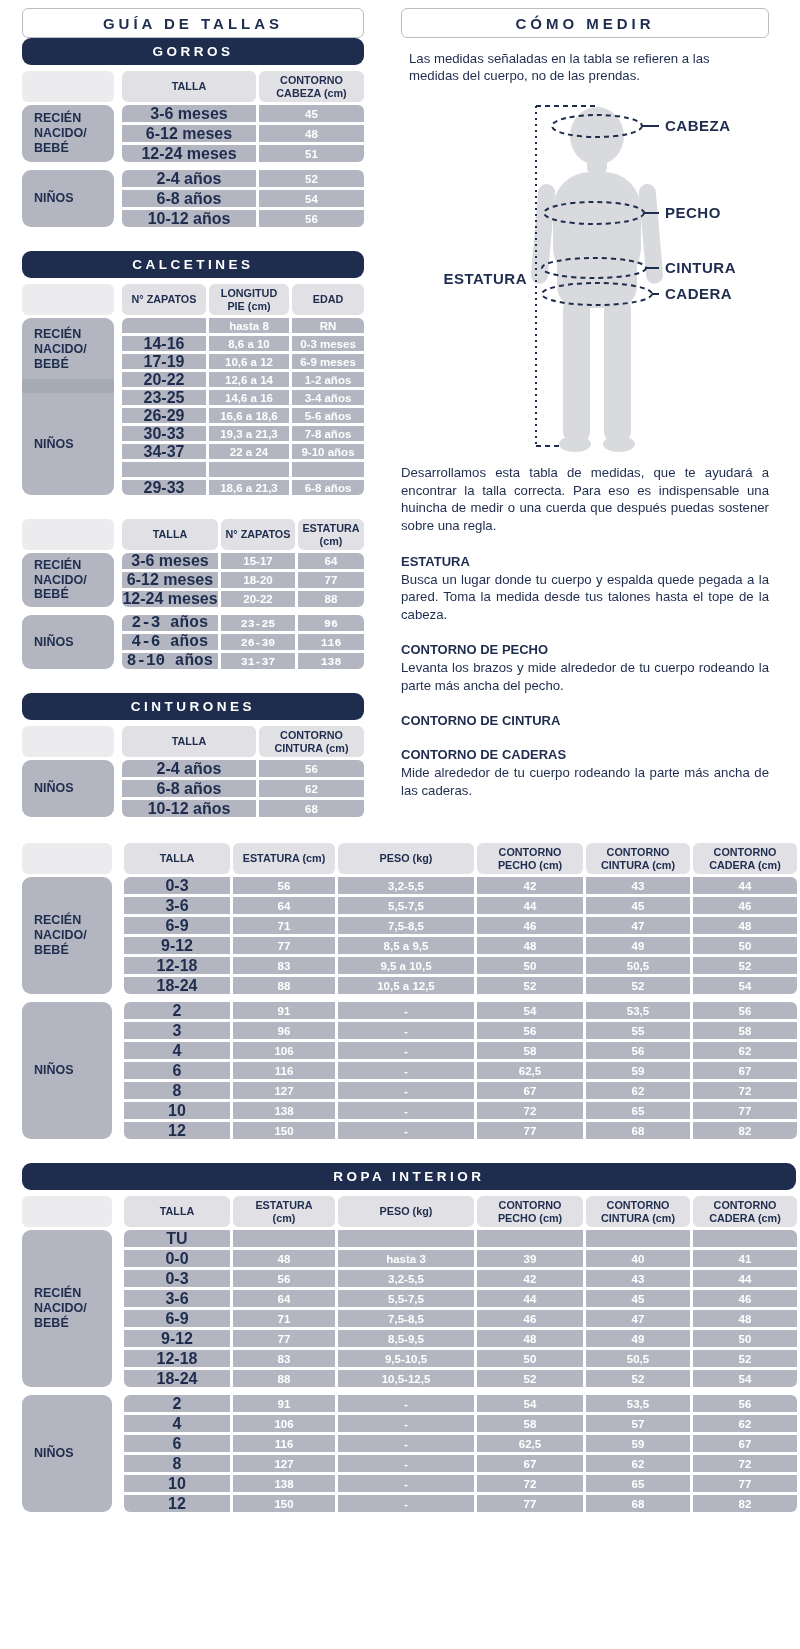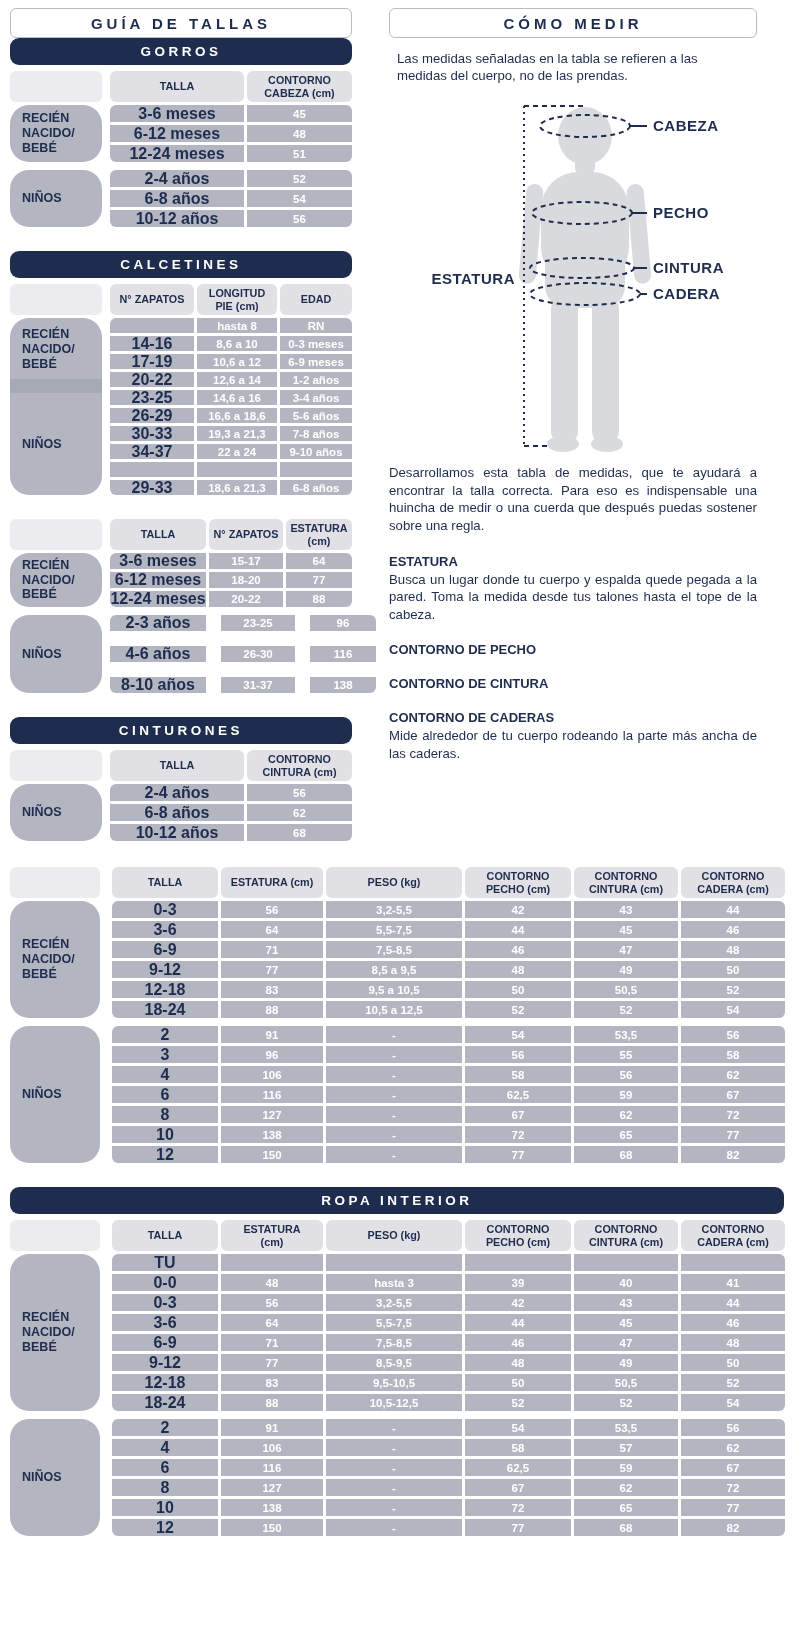--- a/index.html
+++ b/index.html
@@ -6,42 +6,42 @@
     --navy:#1E2C4E;
     --cell_grey:#B3B6C0;
     --header_cell_grey:#E0E0E5;
     --corner_cell_grey:#ECECEF;
     --divider_grey:#A6AAB5;
     --silhouette_grey:#D9DADE;
     --box_border_grey:#B9BCC4;
   }
   *{box-sizing:border-box;}
   html,body{margin:0;padding:0;background:#fff;}
-  .page{width:800px;min-height:1649px;font-family:"Liberation Sans",sans-serif;color:var(--navy);background:#fff;}
+  .page{width:800px;min-height:1649px;font-family:"Liberation Sans",sans-serif;color:var(--navy);background:#fff;padding-left:12px;}
   .top{display:flex;gap:37px;padding:8px 16px 0 10px;align-items:flex-start;}
   .col-left{width:342px;flex:none;}
   .col-right{width:368px;flex:none;}
   .full{padding:0 16px 0 10px;margin-top:26px;}
   .full .size-table{width:774px;}
 
   .title-box{border:1.5px solid var(--box_border_grey);border-radius:6px;font-weight:bold;
     font-size:15px;letter-spacing:4px;text-align:center;padding:6px 0 5px;color:var(--navy);}
 
   .size-table{margin-top:24px;}
   .size-table.first{margin-top:0;}
   .t-bar{background:var(--navy);border-radius:9px;color:#fff;font-weight:bold;font-size:13.5px;
     letter-spacing:3.5px;text-align:center;padding:6px 0;}
   .t-head{display:grid;margin:6px 0 3px;}
   .t-corner{background:var(--corner_cell_grey);border-radius:6px;}
   .t-hcell{background:var(--header_cell_grey);border-radius:6px;color:var(--navy);font-weight:bold;
     font-size:10.8px;line-height:1.15;display:flex;align-items:center;justify-content:center;
     text-align:center;white-space:pre-line;min-height:31px;padding:2px 1px;}
   .t-group{display:flex;margin-top:3px;}
   .t-group + .t-group{margin-top:8px;}
-  .t-label{background:var(--cell_grey);border-radius:19px;overflow:hidden;display:flex;flex-direction:column;
+  .t-label{background:var(--cell_grey);border-radius:9px;overflow:hidden;display:flex;flex-direction:column;
     justify-content:center;padding-left:12px;color:var(--navy);font-weight:bold;font-size:12.5px;
     line-height:1.18;white-space:pre-line;flex:none;}
   .t-label.split{padding:0;justify-content:flex-start;}
   .t-label-top{padding:9px 2px 2px 12px;white-space:pre-line;}
   .t-label-div{height:14px;background:var(--divider_grey);margin-top:6px;}
   .t-label-bottom{flex:1;display:flex;align-items:center;padding-left:12px;}
   .t-rows{display:grid;border-radius:6px;overflow:hidden;flex:none;}
   .t-cell{background:var(--cell_grey);display:flex;align-items:center;justify-content:center;
     color:#fff;font-weight:bold;font-size:11.5px;}
   .t-cell.emph{color:var(--navy);font-size:16px;}
@@ -175,21 +175,21 @@
               <div class="t-cell emph">6-12 meses</div>
               <div class="t-cell">18-20</div>
               <div class="t-cell">77</div>
               <div class="t-cell emph">12-24 meses</div>
               <div class="t-cell">20-22</div>
               <div class="t-cell">88</div>
             </div>
           </div>
           <div class="t-group">
             <div class="t-label" style="width: 92px; margin-right: 8px;"><span class="t-label-text">NIÑOS</span></div>
-            <div class="t-rows" style="grid-template-columns: 96px 74px 66px; grid-auto-rows: 16px; gap: 15px;">
+            <div class="t-rows" style="grid-template-columns: 96px 74px 66px; grid-auto-rows: 16px; gap: 3px; font-family: Liberation Mono, monospace;">
               <div class="t-cell emph">2-3 años</div>
               <div class="t-cell">23-25</div>
               <div class="t-cell">96</div>
               <div class="t-cell emph">4-6 años</div>
               <div class="t-cell">26-30</div>
               <div class="t-cell">116</div>
               <div class="t-cell emph">8-10 años</div>
               <div class="t-cell">31-37</div>
               <div class="t-cell">138</div>
             </div>
@@ -264,20 +264,21 @@
       </svg>
 
       <p class="consejos-intro">Desarrollamos esta tabla de medidas, que te ayudará a encontrar la talla correcta. Para eso es indispensable una huincha de medir o una cuerda que después puedas sostener sobre una regla.</p>
       <div>
           <div class="c-sec">
             <h3 class="">ESTATURA</h3>
             <p class="">Busca un lugar donde tu cuerpo y espalda quede pegada a la pared. Toma la medida desde tus talones hasta el tope de la cabeza.</p>
           </div>
           <div class="c-sec">
             <h3 class="">CONTORNO DE PECHO</h3>
+            <p class="">Levanta los brazos y mide alrededor de tu cuerpo rodeando la parte más ancha del pecho.</p>
           </div>
           <div class="c-sec">
             <h3 class="">CONTORNO DE CINTURA</h3>
           </div>
           <div class="c-sec">
             <h3 class="">CONTORNO DE CADERAS</h3>
             <p class="">Mide alrededor de tu cuerpo rodeando la parte más ancha de las caderas.</p>
           </div>
         </div>
     </div>

